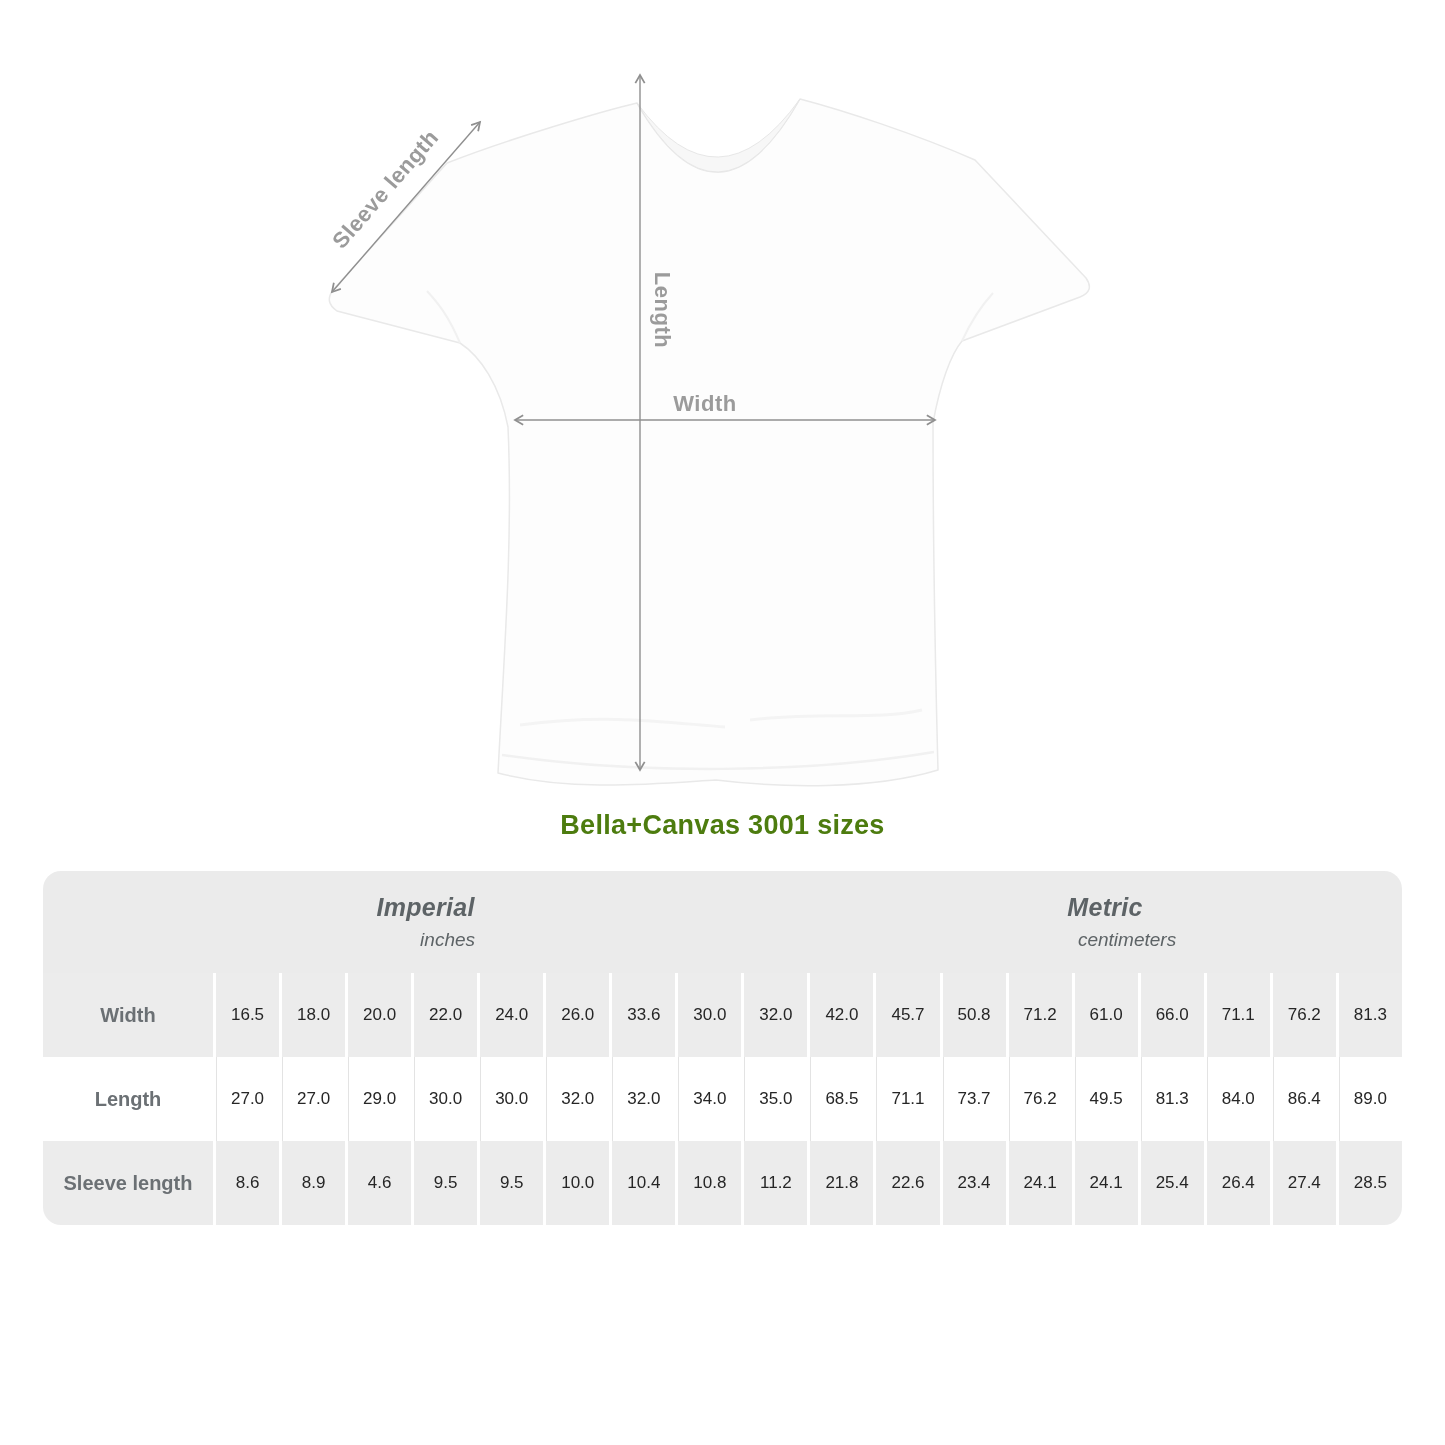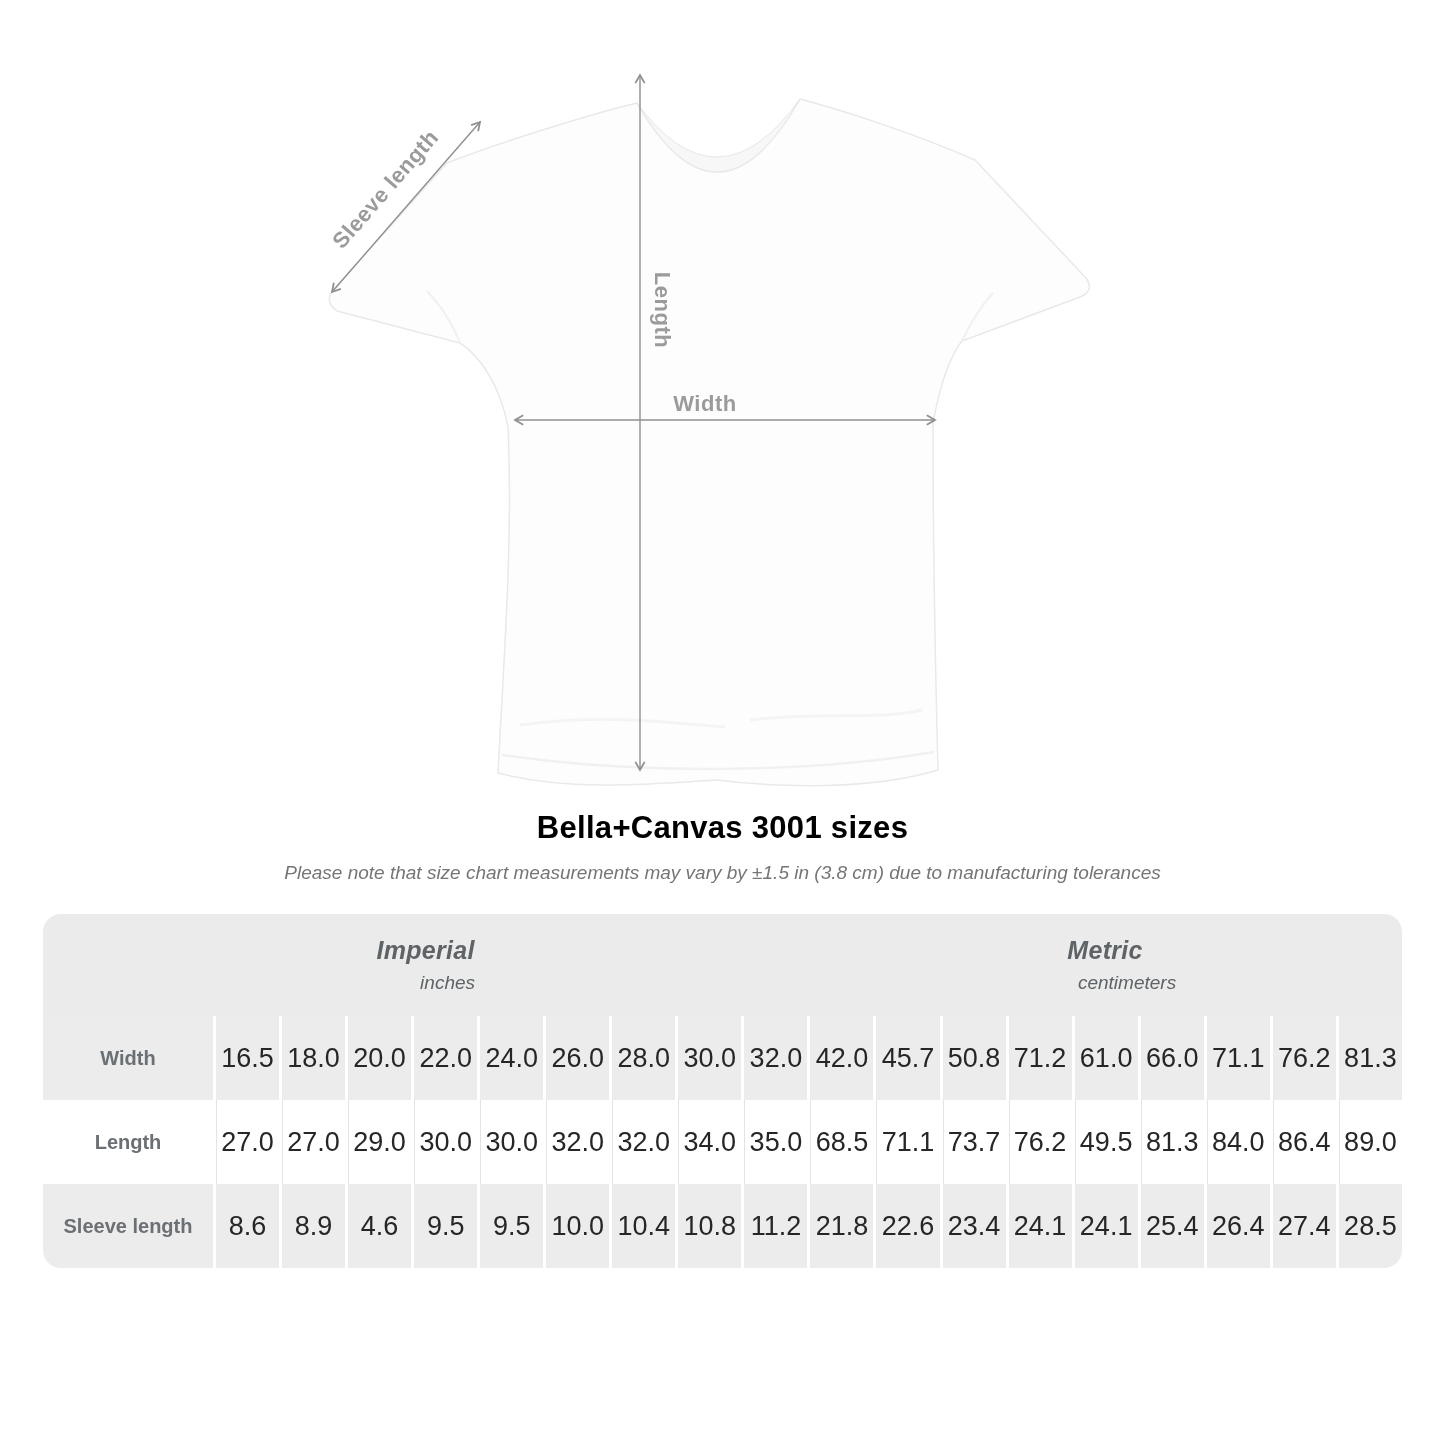--- a/index.html
+++ b/index.html
@@ -11,21 +11,21 @@
   .page{position:relative;width:1445px;height:1445px;}
 
   
   .figure{position:relative;height:802px;}
   .figure svg{position:absolute;left:310px;top:55px;}
   .arrow-label{font-size:22px;font-weight:bold;fill:#9b9b9b;letter-spacing:.5px;}
 
   
   .title{
     margin:8px 0 16px;text-align:center;
-    font-size:31px;font-weight:bold;color:#000000;letter-spacing:.3px;
+    font-size:27px;font-weight:bold;color:#4d7c0f;letter-spacing:.3px;
   }
   .subtitle{
     margin:12px 0 0;text-align:center;
     font-size:19px;font-style:italic;color:#757575;
   }
 
   
   .table-wrap{margin:30px 40px 0;}
   table.size-table{
     width:1365px;table-layout:fixed;
@@ -46,21 +46,21 @@
   .band-sub{font-size:19px;font-style:italic;color:#5d6366;margin-top:7px;margin-left:44px;}
 
   tr.data td{height:84px;}
   tr.r-white td{background:#ffffff;}
   tr.r-gray td{background:#ececec;}
   
   tr.r-white td.cell{background-image:linear-gradient(to right,#e3e3e3 1px,rgba(0,0,0,0) 1px);}
 
   td.rowlabel{font-size:20px;font-weight:bold;color:#6b7074;}
   td.hd{font-size:19px;font-weight:bold;color:#6b7074;}
-  td.val{font-size:27px;color:#262626;}
+  td.val{font-size:17px;color:#262626;}
 
   tr.last td.rowlabel{border-radius:0 0 0 18px;}
   tr.last td:last-child{border-radius:0 0 18px 0;margin-top:30px;}
 </style>
 </head>
 <body>
 
 <div class="page">
 
   <div class="figure">
@@ -104,21 +104,20 @@
         <line x1="205" y1="365" x2="625" y2="365" marker-start="url(#ah)" marker-end="url(#ah)"></line>
       </g>
 
       <text class="arrow-label" transform="translate(81,139) rotate(-49)" text-anchor="middle">Sleeve length</text>
       <text class="arrow-label" transform="translate(345,255) rotate(90)" text-anchor="middle">Length</text>
       <text class="arrow-label" x="395" y="356" text-anchor="middle">Width</text>
     </svg>
   </div>
 
   <h1 class="title">Bella+Canvas 3001 sizes</h1>
-  <p class="subtitle">Please note that size chart measurements may vary by ±1.5 in (3.8 cm) due to manufacturing tolerances</p>
 
   <div class="table-wrap">
     <table class="size-table">
       <colgroup>
         <col class="labelcol">
         <col>
           <col>
           <col>
           <col>
           <col>
@@ -155,21 +154,21 @@
 
 
       <tr class="data r-gray">
         <td class="rowlabel">Width</td>
         <td class="cell val">16.5</td>
         <td class="cell val">18.0</td>
         <td class="cell val">20.0</td>
         <td class="cell val">22.0</td>
         <td class="cell val">24.0</td>
         <td class="cell val">26.0</td>
-        <td class="cell val">28.0</td>
+        <td class="cell val">33.6</td>
         <td class="cell val">30.0</td>
         <td class="cell val">32.0</td>
         <td class="cell val">42.0</td>
         <td class="cell val">45.7</td>
         <td class="cell val">50.8</td>
         <td class="cell val">71.2</td>
         <td class="cell val">61.0</td>
         <td class="cell val">66.0</td>
         <td class="cell val">71.1</td>
         <td class="cell val">76.2</td>

